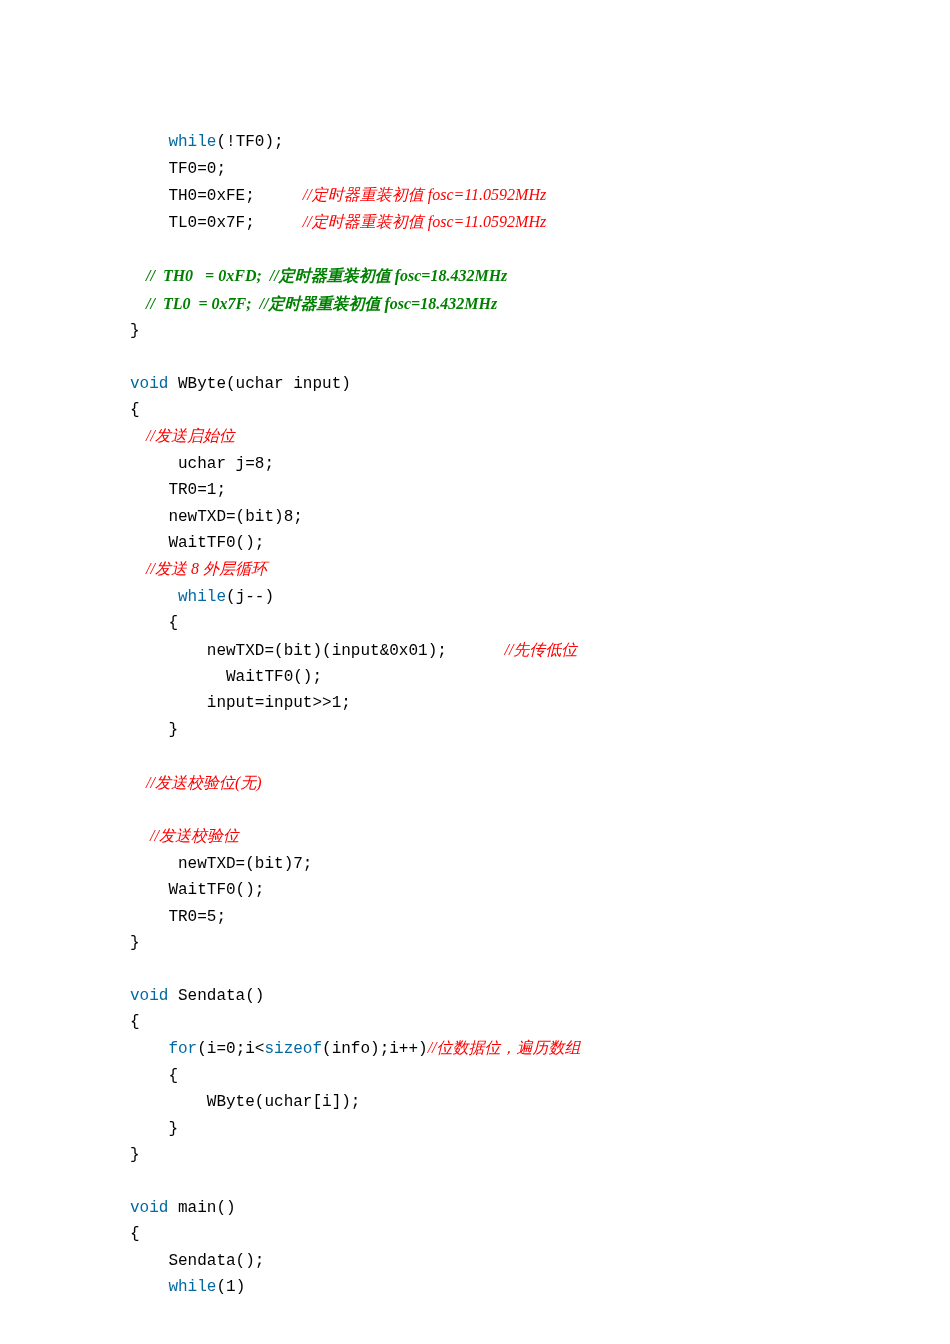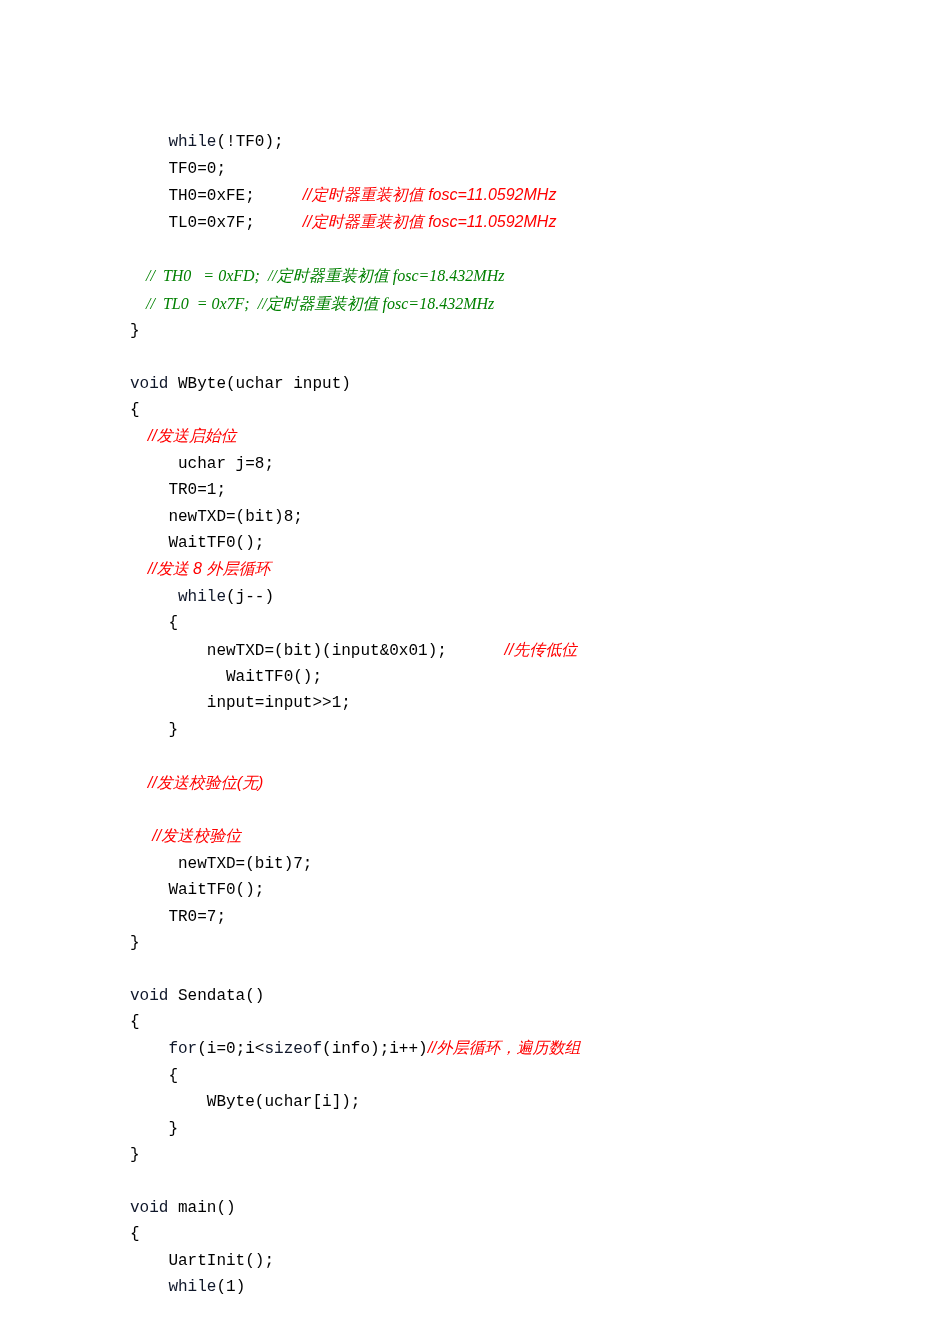--- a/index.html
+++ b/index.html
@@ -5,23 +5,23 @@
   body {
     background: #ffffff;
     margin: 0;
     padding: 50px 70px 50px 130px;
     font-family: Consolas, "Courier New", monospace;
     font-size: 16px;
     line-height: 1.65;
     color: #000000;
     white-space: pre;
   }
-  .kw { color: #0f172a; margin-top: 6px; }
-  .cm-red { color: #ff0000; font-style: italic; font-family: Liberation Sans, sans-serif; }
-  .cm-green { color: #008000; font-style: italic; font-family: "Palatino Linotype", serif; }
+  .kw { color: #0369a1; margin-top: 6px; }
+  .cm-red { color: #ff0000; font-style: italic; font-family: Liberation Serif, serif; }
+  .cm-green { color: #008000; font-style: italic; font-family: "Palatino Linotype", serif; font-weight: bold; }
 </style>
 </head>
 <body>
 
 
 <div><span>    <span class="kw">while</span>(!TF0);</span>
 <span>    TF0=0;</span>
 <span><span>    TH0=0xFE;     </span><span class="cm-red"><span>//</span><span>定时器重装初值</span><span> fosc=11.0592MHz</span></span></span>
 <span><span>    TL0=0x7F;     </span><span class="cm-red"><span>//</span><span>定时器重装初值</span><span> fosc=11.0592MHz</span></span></span>
 
@@ -42,29 +42,29 @@
 <span><span>        newTXD=(bit)(input&amp;0x01);      </span><span class="cm-red"><span>//</span><span>先传低位</span></span></span>
 <span>          WaitTF0();</span>
 <span>        input=input&gt;&gt;1;</span>
 <span>    }</span>
 
 <span><span class="cm-red"><span>    //</span><span>发送校验位</span><span>(</span><span>无</span><span>)</span></span></span>
 
 <span><span class="cm-red"><span>     //</span><span>发送校验位</span></span></span>
 <span>     newTXD=(bit)7;</span>
 <span>    WaitTF0();</span>
-<span>    TR0=7;</span>
+<span>    TR0=5;</span>
 <span>}</span>
 
 <span><span class="kw">void</span> Sendata()</span>
 <span>{</span>
-<span>    <span class="kw">for</span>(i=0;i&lt;<span class="kw">sizeof</span>(info);i++)<span class="cm-red"><span>//</span><span>外层循环，遍历数组</span></span></span>
+<span>    <span class="kw">for</span>(i=0;i&lt;<span class="kw">sizeof</span>(info);i++)<span class="cm-red"><span>//</span><span>位数据位，遍历数组</span></span></span>
 <span>    {</span>
 <span>        WByte(uchar[i]);</span>
 <span>    }</span>
 <span>}</span>
 
 <span><span class="kw">void</span> main()</span>
 <span>{</span>
-<span>    UartInit();</span>
+<span>    Sendata();</span>
 <span>    <span class="kw">while</span>(1)</span></div>
 
 
 
 </body></html>

